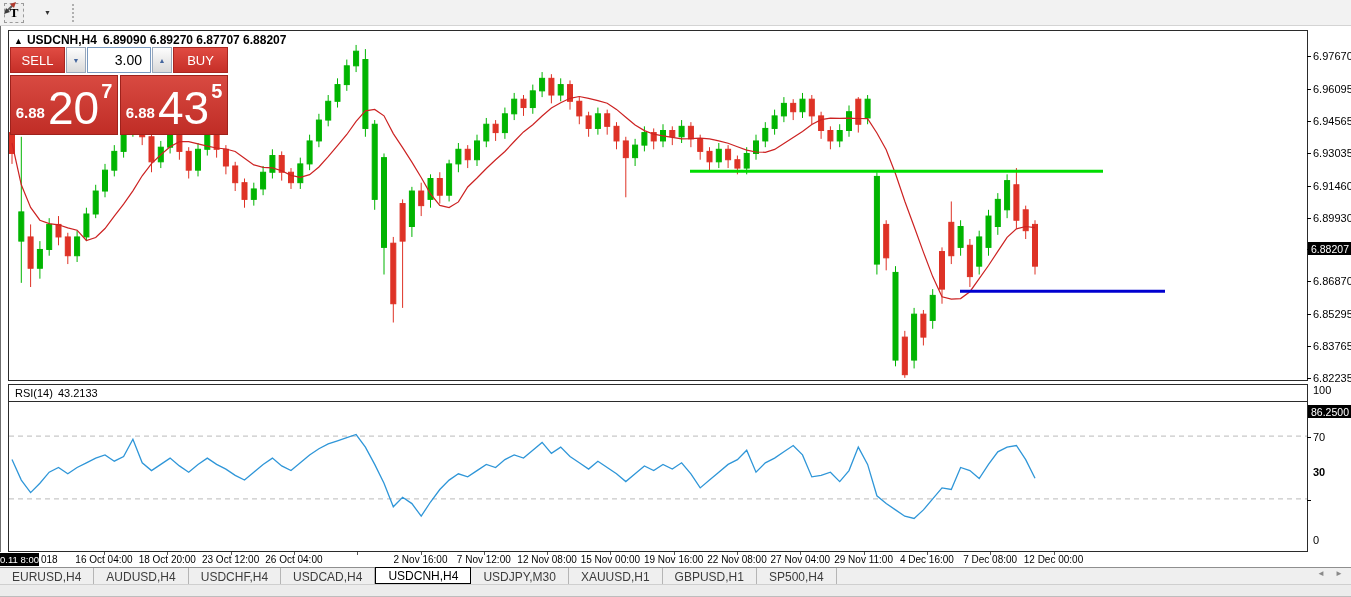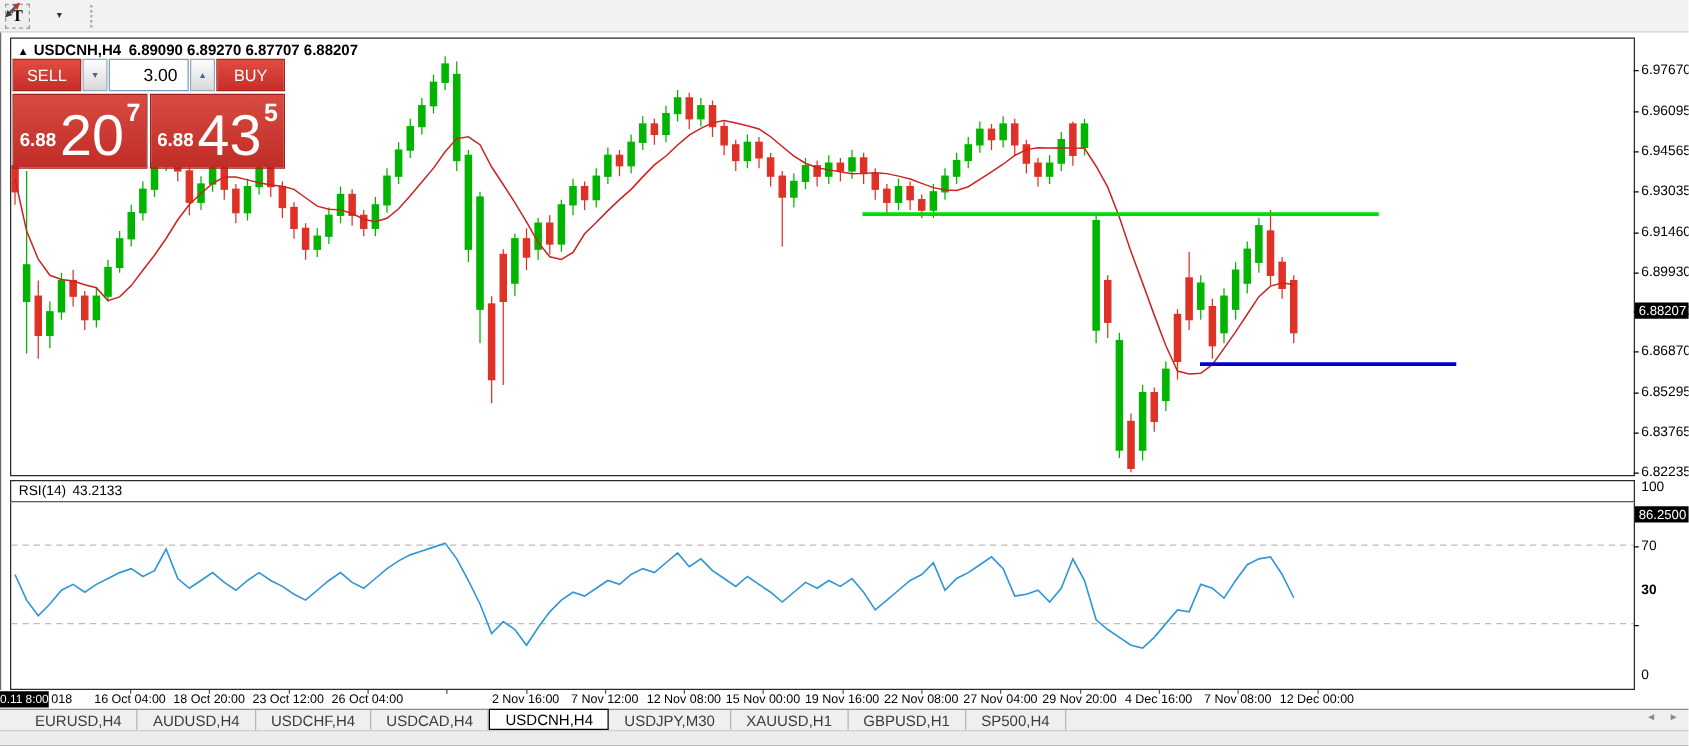--- a/index.html
+++ b/index.html
@@ -55,21 +55,21 @@
             border:1px solid #2b2b2b;border-top:none;}
   
   .time-axis{position:absolute;left:0;top:552px;width:1351px;height:15px;background:#fff;text-align:center;}
   .tlabel{position:absolute;top:2px;font-size:10px;white-space:nowrap;transform:translateX(-50%);}
   .ttick{position:absolute;top:0;width:1px;height:3px;background:#555;}
   .tbadge{position:absolute;left:0;top:1px;width:39px;height:13px;background:#000;color:#fff;
           font-size:9.5px;display:flex;align-items:center;justify-content:center;}
   .trem{position:absolute;left:41px;top:2px;font-size:10px;}
   
   .tabbar{position:absolute;left:0;top:567px;width:1351px;height:17px;background:#efefef;
-          border-top:1px solid #8f8f8f;display:flex;align-items:stretch;padding-left:16px;}
+          border-top:1px solid #8f8f8f;display:flex;align-items:stretch;}
   .tab{font-size:12px;color:#3c3c3c;padding:1px 12px 0 12px;border-right:1px solid #b5b5b5;
        display:flex;align-items:center;}
   .tab.active{background:#fff;border:1px solid #000;color:#000;margin-top:-1px;}
   .tab-scroll{position:absolute;top:2px;font-size:8px;color:#8a8a8a;width:14px;text-align:center;}
   
   .statusbar{position:absolute;left:0;top:584px;width:1351px;height:13px;background:#ececec;
              border-top:1px solid #cfcfcf;border-bottom:1px solid #bdbdbd;}
 </style>
 </head>
 <body>
@@ -421,25 +421,25 @@
       <div class="tlabel" style="left: 547.1px;">12 Nov 08:00</div>
       <div class="ttick" style="left: 610.4px;"></div>
       <div class="tlabel" style="left: 610.4px;">15 Nov 00:00</div>
       <div class="ttick" style="left: 673.7px;"></div>
       <div class="tlabel" style="left: 673.7px;">19 Nov 16:00</div>
       <div class="ttick" style="left: 737px;"></div>
       <div class="tlabel" style="left: 737px;">22 Nov 08:00</div>
       <div class="ttick" style="left: 800.3px;"></div>
       <div class="tlabel" style="left: 800.3px;">27 Nov 04:00</div>
       <div class="ttick" style="left: 863.6px;"></div>
-      <div class="tlabel" style="left: 863.6px;">29 Nov 20:00</div>
+      <div class="tlabel" style="left: 863.6px;">29 Nov 11:00</div>
       <div class="ttick" style="left: 926.9px;"></div>
       <div class="tlabel" style="left: 926.9px;">4 Dec 16:00</div>
       <div class="ttick" style="left: 990.2px;"></div>
-      <div class="tlabel" style="left: 990.2px;">7 Nov 08:00</div>
+      <div class="tlabel" style="left: 990.2px;">7 Dec 08:00</div>
       <div class="ttick" style="left: 1053.5px;"></div>
       <div class="tlabel" style="left: 1053.5px;">12 Dec 00:00</div>
     </div>
 
   <div class="tabbar" id="tabBar">
       <div class="tab">EURUSD,H4</div>
       <div class="tab">AUDUSD,H4</div>
       <div class="tab">USDCHF,H4</div>
       <div class="tab">USDCAD,H4</div>
       <div class="tab active">USDCNH,H4</div>

